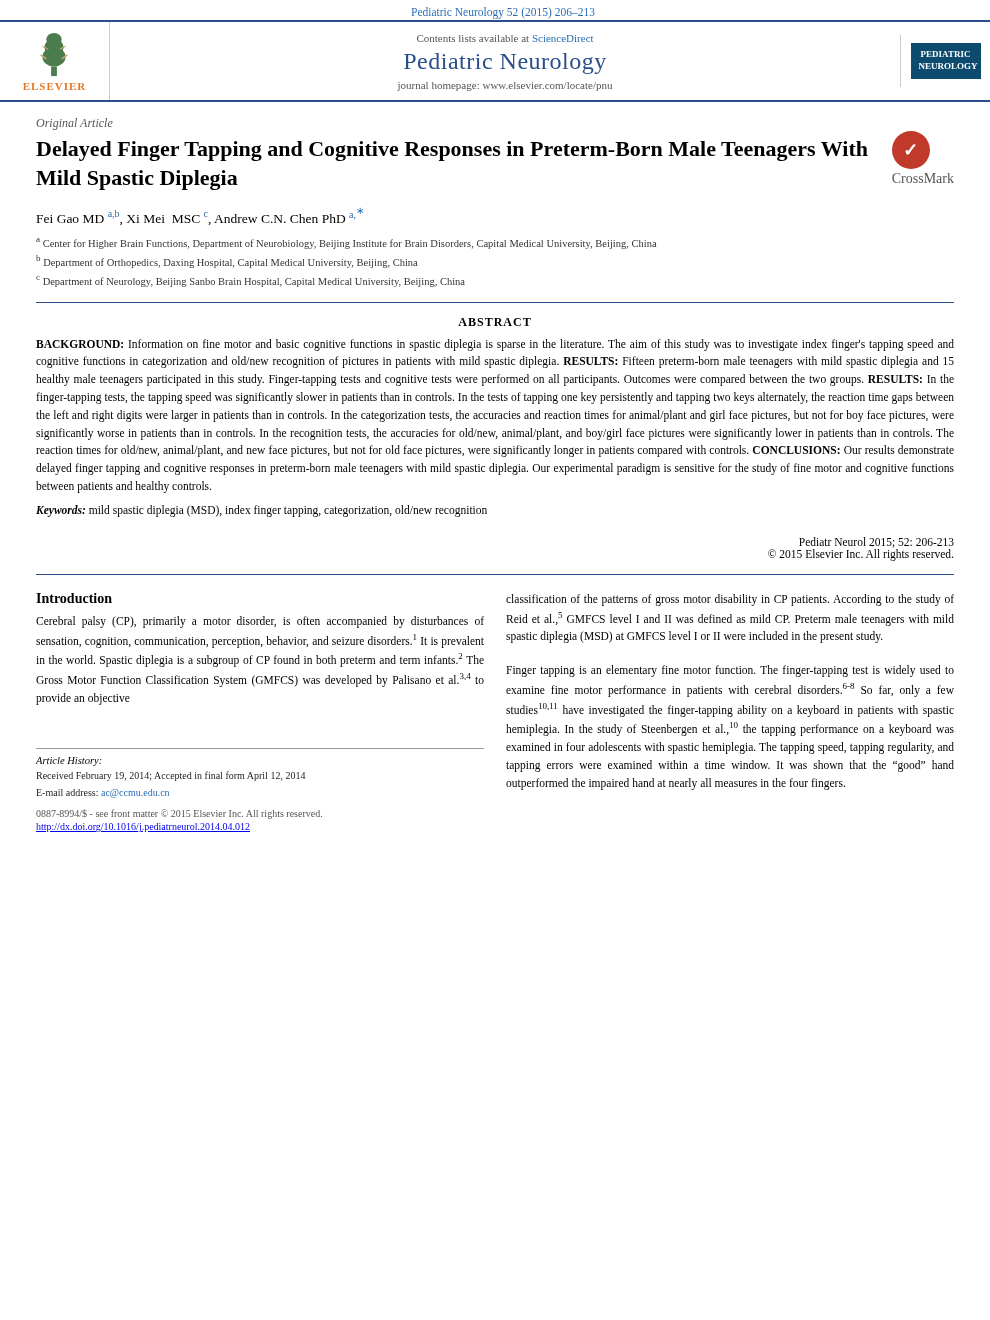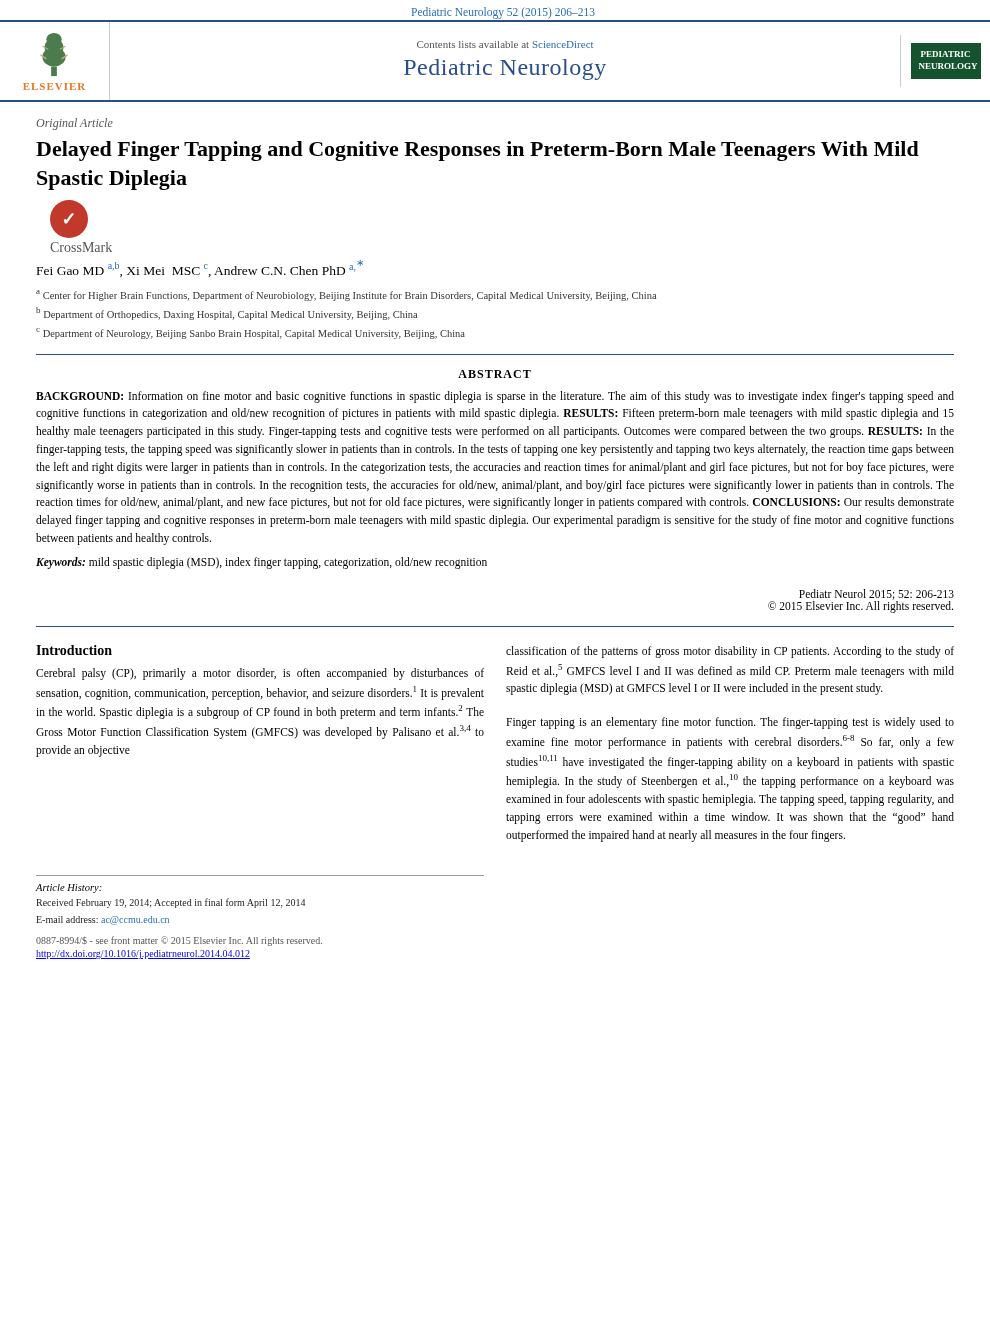--- a/index.html
+++ b/index.html
@@ -77,21 +77,21 @@
     .journal-logo-right {
       width: 90px;
       min-width: 90px;
       display: flex;
       align-items: center;
       justify-content: center;
       padding: 8px 6px;
       border-left: 1px solid #ccc;
     }
     .pn-badge {
-      background: #14532d;
+      background: #0c4a6e;
       color: #fff;
       font-size: 9px;
       font-weight: bold;
       text-align: center;
       padding: 6px 8px;
       line-height: 1.3;
       width: 70px;
     }
     .main-content {
       padding: 0 36px;
@@ -270,32 +270,36 @@
       <div class="elsevier-text">ELSEVIER</div>
     </div>
   </div>
 
   <div class="journal-center">
     <div class="journal-sdirect">
       <span>Contents lists available at</span>
       <a href="#">ScienceDirect</a>
     </div>
     <div class="journal-title-main">Pediatric Neurology</div>
+    <div class="journal-homepage">
+      <span>journal homepage:</span>
+      <a href="#">www.elsevier.com/locate/pnu</a>
+    </div>
   </div>
 
   <div class="journal-logo-right">
     <div class="pn-badge">PEDIATRIC<br>NEUROLOGY</div>
   </div>
 </div>
 
 <div class="main-content">
 
   <div class="article-type">Original Article</div>
 
-  <div style="display:flex; align-items:flex-start; justify-content:space-between;flex-direction:column;">
+  <div style="display:flex; align-items:flex-start; justify-content:space-between;">
     <div class="article-title" style="flex:1;">Delayed Finger Tapping and Cognitive Responses in Preterm-Born Male Teenagers With Mild Spastic Diplegia</div>
     <div class="crossmark" style="margin-left:14px; text-align:center; min-width:44px;">
       <div class="crossmark-badge">✓</div>
       <div class="crossmark-text">CrossMark</div>
     </div>
   </div>
 
   <div class="authors">
     Fei Gao MD <sup class="author-sup">a,b</sup>, Xi Mei &nbsp;MSC <sup class="author-sup">c</sup>, Andrew C.N. Chen PhD <sup class="author-sup">a,<span class="author-star">∗</span></sup>
   </div>
@@ -330,21 +334,21 @@
 
   <hr class="divider-line">
 
   <div class="two-col">
     <div class="col-left">
       <div class="section-title">Introduction</div>
       <div class="body-text">
         Cerebral palsy (CP), primarily a motor disorder, is often accompanied by disturbances of sensation, cognition, communication, perception, behavior, and seizure disorders.<sup>1</sup> It is prevalent in the world. Spastic diplegia is a subgroup of CP found in both preterm and term infants.<sup>2</sup> The Gross Motor Function Classification System (GMFCS) was developed by Palisano et al.<sup>3,4</sup> to provide an objective
       </div>
 
-      <div class="footnote-section" style="margin-top: 116px;">
+      <div class="footnote-section" style="margin-top: 41px;">
         <div class="footnote-title">Article History:</div>
         <div class="footnote-text">Received February 19, 2014; Accepted in final form April 12, 2014</div>
         <div class="footnote-text" style="margin-top:2px;">
           <span>E-mail address:</span>
           <a href="#">ac@ccmu.edu.cn</a>
         </div>
         <div class="issn-line">0887-8994/$ - see front matter © 2015 Elsevier Inc. All rights reserved.</div>
         <div class="doi-line">
           <a href="#">http://dx.doi.org/10.1016/j.pediatrneurol.2014.04.012</a>
         </div>

